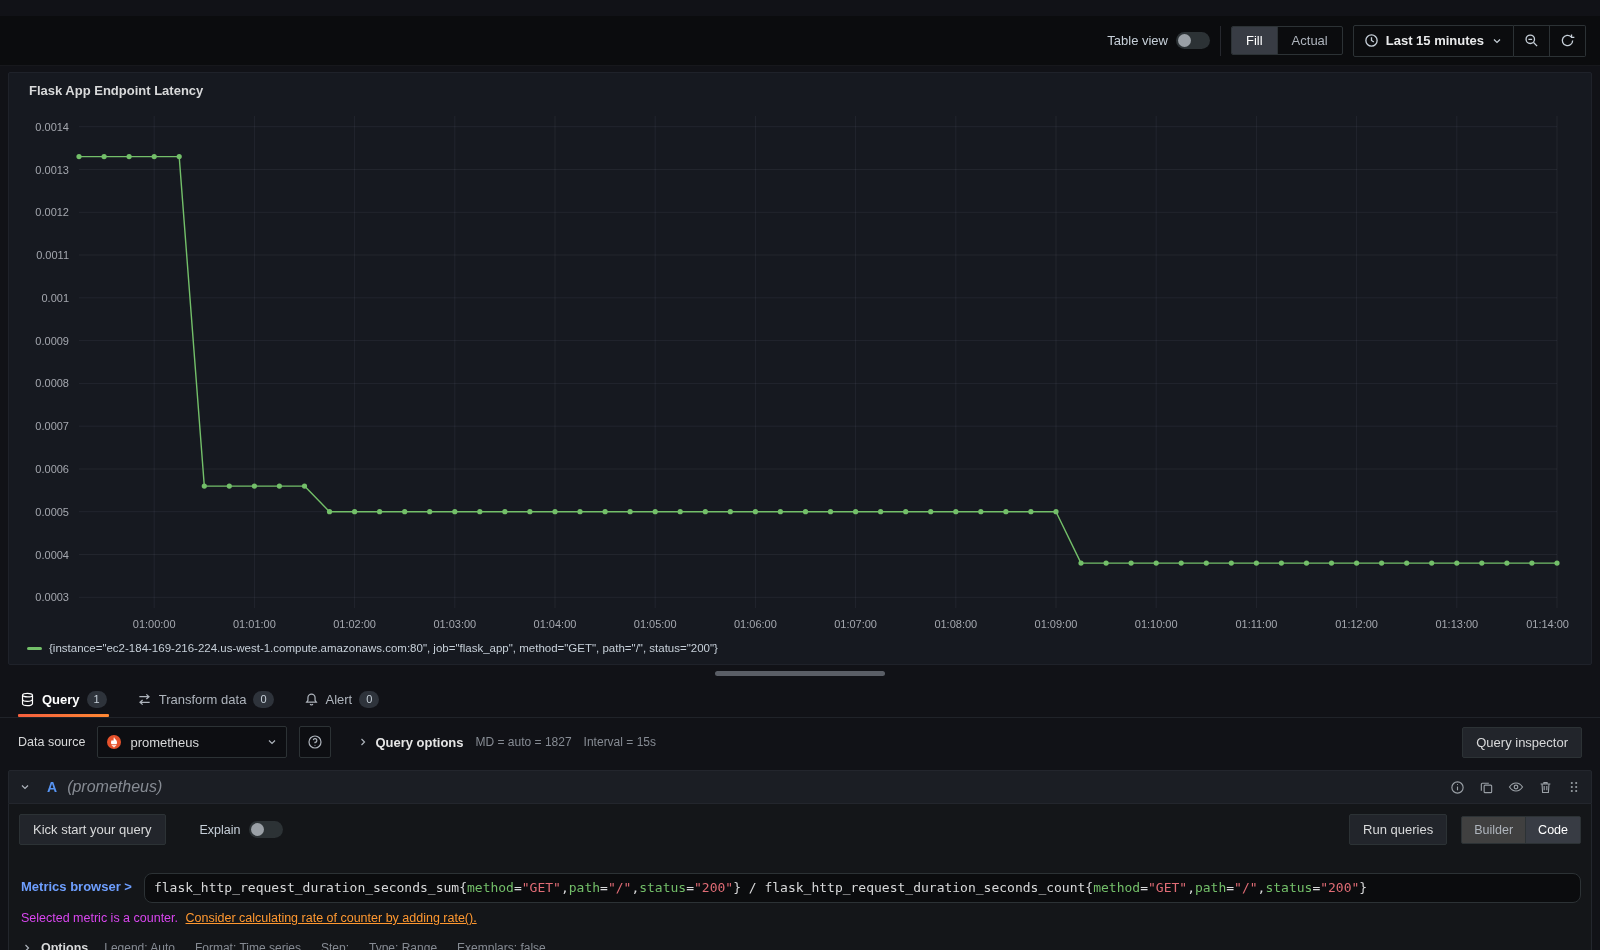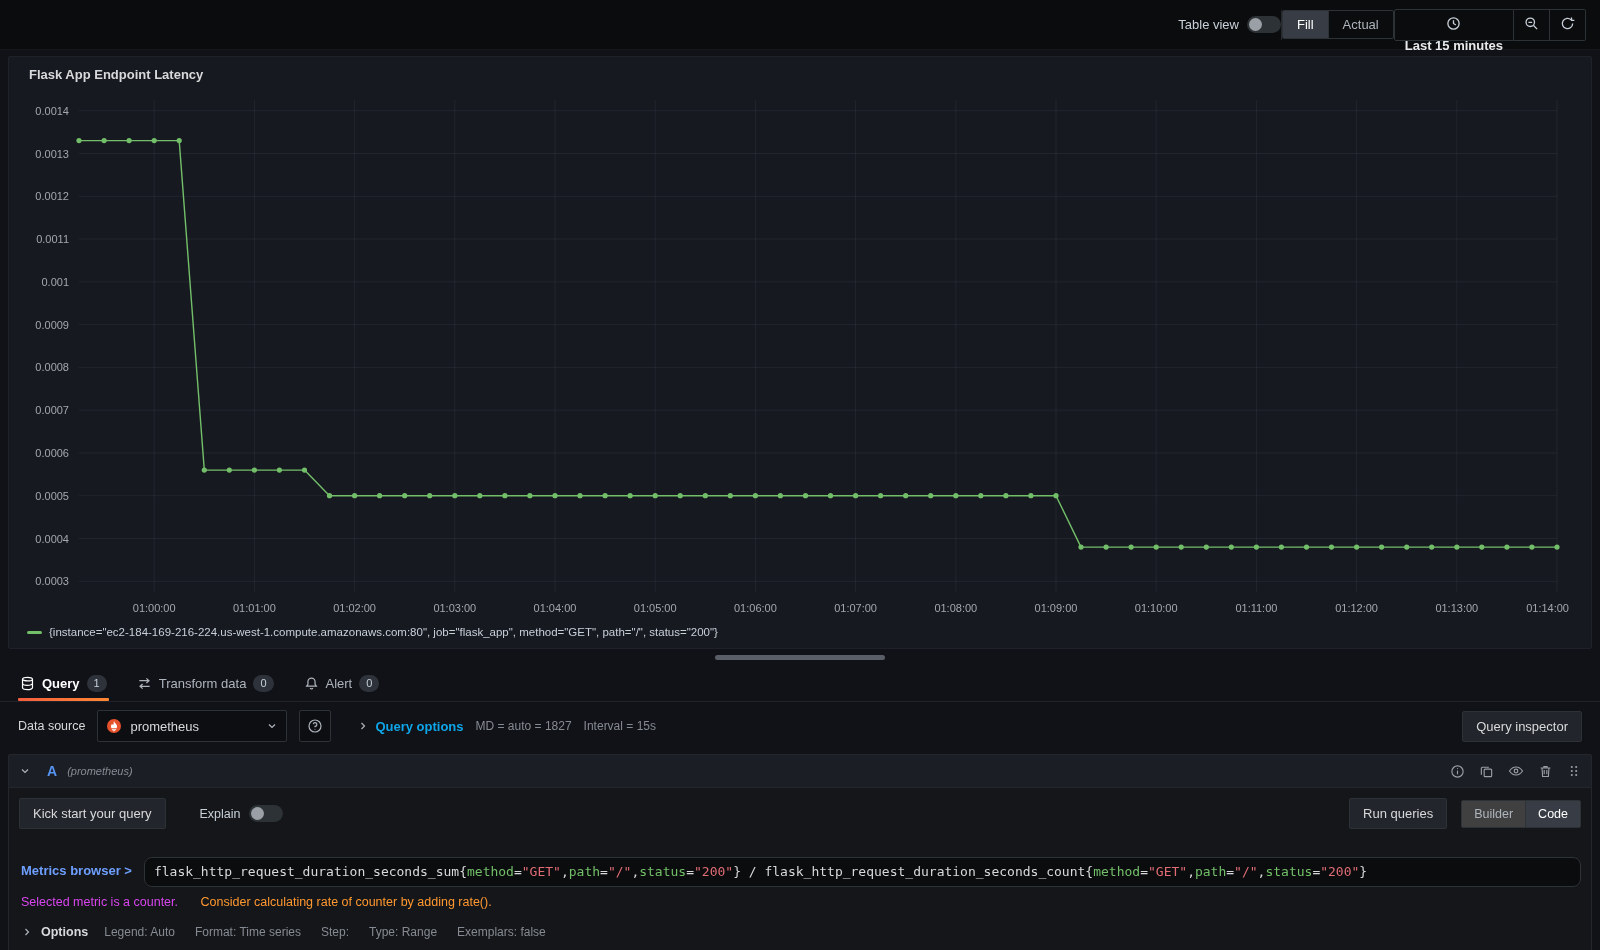--- a/index.html
+++ b/index.html
@@ -9,21 +9,21 @@
     font-family: "Liberation Sans", sans-serif;
     color: #d8d9da;
     font-size: 13px;
   }
   .app { width: 1600px; height: 950px; display: flex; flex-direction: column; }
 
   
   .topbar {
     height: 50px; background: #0b0c0e; flex: none;
     display: flex; align-items: center; justify-content: flex-end;
-    padding: 0 14px; border-bottom: 1px solid #17181c;
+    gap: 10px; padding: 0 14px; border-bottom: 1px solid #17181c; margin-top: 16px;
   }
   .topbar-group { display: flex; align-items: center; gap: 8px; }
   .vdivider { width: 1px; height: 30px; background: #26282e; }
   .toggle-label { color: #c7d0d9; font-size: 13px; }
   .toggle {
     width: 34px; height: 17px; border-radius: 9px; background: #2c3235;
     position: relative; cursor: pointer; flex: none;
   }
   .toggle::after {
     content: ""; position: absolute; left: 2px; top: 2px; width: 13px; height: 13px;
@@ -36,21 +36,21 @@
   }
   .seg {
     padding: 6px 14px; color: #aeb4bc; font-size: 13px; cursor: pointer;
     border-right: 1px solid #2c3235;
   }
   .seg:last-child { border-right: none; }
   .seg.active { background: #383c44; color: #ffffff; }
   .tb-btn {
     display: flex; align-items: center; gap: 7px;
     border: 1px solid #2c3235; border-radius: 2px; background: #0b0c0e;
-    padding: 6px 10px; color: #c7d0d9; cursor: pointer; height: 32px; flex-direction: column;
+    padding: 6px 10px; color: #c7d0d9; cursor: pointer; height: 32px;
   }
   .tb-btn.bold { font-weight: 700; color: #e9eaeb; }
   .attached { display: flex; }
   .attached .tb-btn { border-radius: 0; border-left-width: 0; }
   .attached .tb-btn:first-child { border-radius: 2px 0 0 2px; border-left-width: 1px; }
   .attached .tb-btn:last-child { border-radius: 0 2px 2px 0; }
 
   
   .panel {
     margin: 6px 8px 0 8px; background: #161920; border: 1px solid #1f222a;
@@ -97,36 +97,36 @@
     background: #0d0e12; border: 1px solid #2c3235; border-radius: 2px;
     padding: 0 8px; cursor: pointer;
   }
   .ds-picker .name { flex: 1; color: #d8d9da; }
   .icon-btn {
     width: 32px; height: 32px; border: 1px solid #2c3235; border-radius: 2px;
     background: #0d0e12; display: flex; align-items: center; justify-content: center;
     cursor: pointer; color: #aeb4bc;
   }
   .q-options { display: flex; align-items: center; gap: 6px; margin-left: 14px; cursor: pointer; }
-  .q-options .label { color: #0ea5e9; font-weight: 600; font-size: 13px; }
+  .q-options .label { color: #e5e5e5; font-weight: 600; font-size: 13px; }
   .dim-text { color: #868b93; font-size: 12px; }
   .ds-row .spacer { flex: 1; }
   .btn {
     border: 1px solid #2c3235; border-radius: 2px; background: #22252b;
     color: #d8d9da; padding: 7px 13px; font-size: 13px; cursor: pointer;
   }
 
   
   .query-card { margin: 4px 8px 0 8px; flex: none; }
   .query-header {
     height: 34px; background: #1b1e24; border: 1px solid #23262d; border-radius: 2px 2px 0 0;
     display: flex; align-items: center; gap: 10px; padding: 0 10px;
   }
   .ref-id { color: #5794f2; font-weight: 700; font-size: 14px; margin-left: 6px; }
-  .ds-hint { color: #868b93; font-style: italic; font-size: 11px; }
+  .ds-hint { color: #868b93; font-style: italic; font-size: 16px; }
   .query-header .spacer { flex: 1; }
   .qh-icons { display: flex; align-items: center; gap: 14px; color: #9aa0a6; }
   .qh-icons .icon { cursor: pointer; }
 
   .query-body {
     background: #141619; border: 1px solid #23262d; border-top: none;
     padding: 10px 10px 6px 10px;
   }
   .q-toolbar { display: flex; align-items: center; gap: 14px; }
   .q-toolbar .spacer { flex: 1; }
@@ -147,21 +147,21 @@
     white-space: pre; overflow: hidden; cursor: text;
   }
   .tok-metric { color: #d8d9da; }
   .tok-punct  { color: #d8d9da; }
   .tok-op     { color: #d8d9da; }
   .tok-label  { color: #73bf69; }
   .tok-string { color: #e06c75; }
 
   .warning-row { margin: 8px 2px 0 2px; font-size: 12.5px; }
   .warning-text { color: #d946ef; }
-  .warning-link { color: #ff9830; cursor: pointer; margin-left: 19px; }
+  .warning-link { color: #ff9830; text-decoration: underline; cursor: pointer; margin-left: 4px; }
 
   .options-row { display: flex; align-items: center; gap: 8px; margin: 16px 2px 6px 2px; }
   .options-label { color: #d8d9da; font-weight: 700; font-size: 12.5px; margin-right: 8px; }
   .options-items { display: flex; gap: 20px; color: #868b93; font-size: 12px; }
 
   .footer { flex: 1; background: #0b0c0e; border-top: 1px solid #17181c; margin-top: 12px; }
 
   svg.ico { display: block; }
   .tick { font: 11px "Liberation Sans", sans-serif; fill: #a4a7ae; }
 </style>

